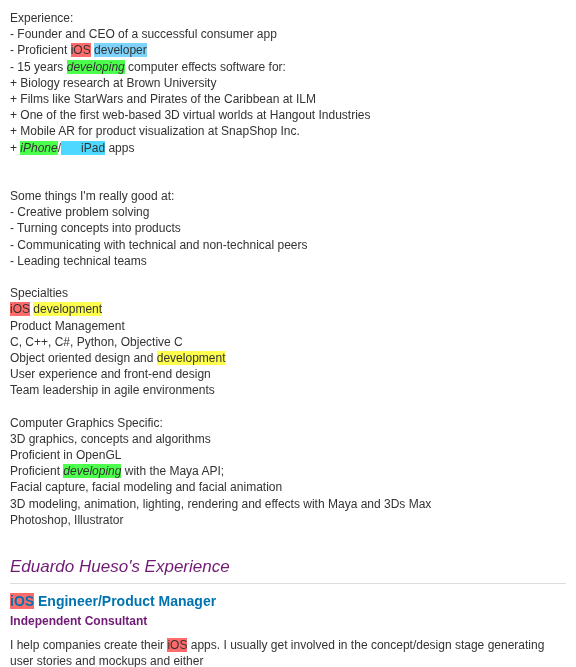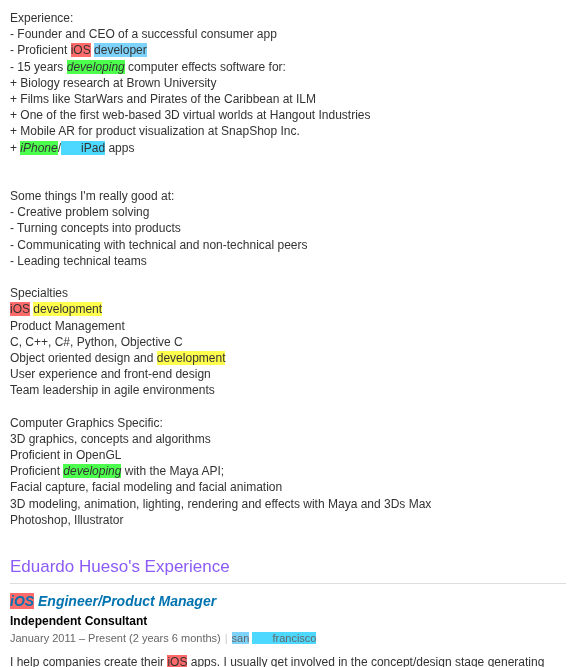--- a/index.html
+++ b/index.html
@@ -13,40 +13,40 @@
     background: #fff;
     line-height: 1.35;
   }
   .hl-red    { background: #ff6b6b; }
   .hl-orange { background: #7dd3fc; }
   .hl-yellow { background: #ffff4d; }
   .hl-green  { background: #4dff4d; font-style: italic; }
   .hl-cyan   { background: #4dd9ff; padding-left: 20px; }
   .section-heading {
     font-size: 17px;
-    color: #8b5cf6;
+    color: #701a75;
     font-weight: normal;
     margin: 28px 0 4px 0;
+    font-style: italic;
   }
   hr.sep {
     border: none;
     border-top: 1px solid #ddd;
     margin: 0 0 8px 0;
   }
   .job-title {
     font-size: 14px;
     font-weight: bold;
     margin: 8px 0 2px 0;
-    font-style: italic;
   }
   .job-title a { color: #0073b0; text-decoration: none; }
   .company {
     font-size: 12px;
     font-weight: bold;
-    color: #000000;
+    color: #701a75;
     margin-bottom: 2px;
   }
   .dates {
     font-size: 11px;
     color: #666;
   }
   .pipe { color: #ccc; margin: 0 4px; }
 </style>
 </head>
 <body>
@@ -101,19 +101,16 @@
 </div>
 
 <div class="section-heading">Eduardo Hueso's Experience</div>
 <hr class="sep">
 
 <div>
   <div class="job-title">
     <a href="#"><span class="hl-red">iOS</span><span> Engineer/Product Manager</span></a>
   </div>
   <div class="company">Independent Consultant</div>
-  <div class="dates">
-    <span>January 2011 – Present (2 years 6 months)</span><span class="pipe">|</span><span class="hl-orange">san</span><span> </span><span class="hl-cyan">francisco</span>
-  </div>
   <div style="margin-top:8px;">
     <span>I help companies create their </span><span class="hl-red">iOS</span><span> apps. I usually get involved in the concept/design stage generating user stories and mockups and either </span>
   </div>
 </div>
 
 </body></html>

